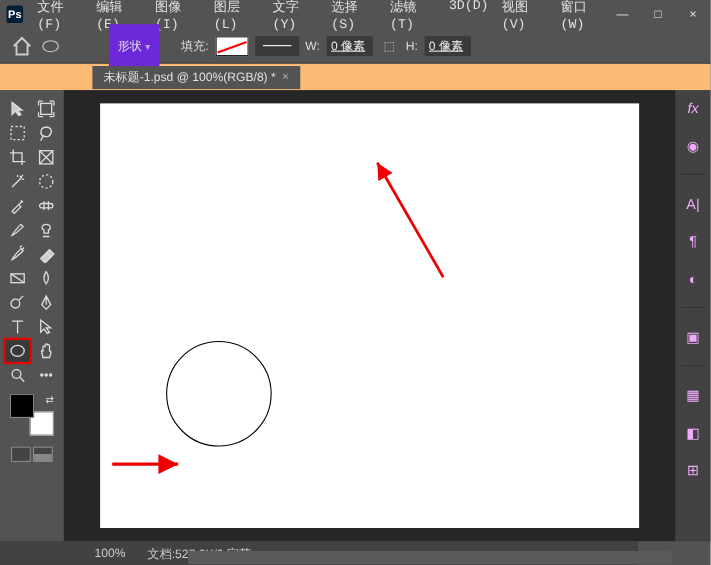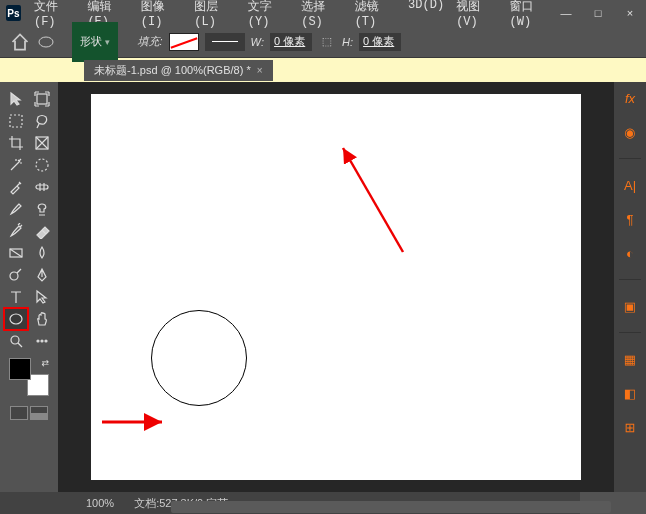--- a/index.html
+++ b/index.html
@@ -9,34 +9,34 @@
   .logo { width: 16px; height: 16px; background: #001e36; color: #fff; font-size: 10px; display: flex; align-items: center; justify-content: center; border-radius: 2px; font-weight: bold; }
   .menubar { display: flex; gap: 2px; margin-left: 8px; }
   .menuitem { padding: 2px 5px; font-size: 12px; cursor: pointer; font-family: Liberation Mono, monospace; }
   .winctrl { margin-left: auto; display: flex; gap: 12px; }
   .winctrl span { width: 20px; text-align: center; font-size: 11px; cursor: pointer; }
   
   .optionsbar { height: 32px; background: #535353; display: flex; align-items: center; padding: 0 10px; gap: 6px; border-bottom: 1px solid #383838; }
   .home-icon { width: 20px; height: 20px; display: flex; align-items: center; justify-content: center; }
   .ellipse-small { width: 20px; height: 20px; display: flex; align-items: center; justify-content: center; }
   .ellipse-small svg { width: 18px; height: 14px; }
-  .dropdown { background: #14532d; padding: 20px 8px; height: 20px; display: flex; align-items: center; font-size: 11px; cursor: pointer; }
+  .dropdown { background: #6d28d9; padding: 20px 8px; height: 20px; display: flex; align-items: center; font-size: 11px; cursor: pointer; margin-left: 27px; }
   .dropdown::after { content: "▾"; margin-left: 3px; font-size: 9px; opacity: .7; }
-  .lbl { font-size: 11px; color: #ddd; font-style: italic; }
+  .lbl { font-size: 11px; color: #ddd; }
   .swatch { width: 30px; height: 18px; background: #fff; position: relative; cursor: pointer; border: 1px solid #222; }
   .swatch.nofill::after { content: ""; position: absolute; left: 0; right: 0; top: 50%; border-top: 2px solid red; transform: rotate(-20deg); }
   .stroke-group { display: flex; align-items: center; gap: 4px; border: 2px solid #e00; padding: 2px 4px; }
   .stroke-swatch { width: 26px; height: 16px; background: #3a3a3a; border: 2px solid #fff; cursor: pointer; }
   .stroke-input { width: 52px; height: 18px; background: #3a3a3a; border: none; color: #eee; font-size: 11px; padding: 0 4px; }
   .stroke-line { width: 40px; height: 18px; background: #3a3a3a; display: flex; align-items: center; justify-content: center; cursor: pointer; }
   .stroke-line::before { content: ""; width: 26px; border-top: 1px solid #fff; }
   .w-input { width: 42px; height: 18px; background: #3a3a3a; border: none; color: #eee; font-size: 11px; padding: 0 4px; text-decoration: underline; }
   .icon-btn { width: 18px; height: 18px; display: flex; align-items: center; justify-content: center; font-size: 11px; cursor: pointer; color: #ccc; }
   
-  .tabbar { height: 24px; background: #fef9c3; display: flex; align-items: center; padding-left: 84px; }
+  .tabbar { height: 24px; background: #fdba74; display: flex; align-items: center; padding-left: 84px; }
   .tab { background: #535353; padding: 3px 10px; font-size: 11px; display: flex; align-items: center; gap: 6px; }
   .tab-close { font-size: 10px; cursor: pointer; opacity: .7; }
   
   .workspace { position: absolute; top: 82px; bottom: 22px; left: 0; right: 0; display: flex; }
   
   .toolbox { width: 58px; background: #535353; padding: 6px 4px; display: flex; flex-direction: column; gap: 0px; }
   .tool-row { display: flex; gap: 2px; }
   .tool { width: 24px; height: 22px; display: flex; align-items: center; justify-content: center; cursor: pointer; position: relative; }
   .tool svg { width: 16px; height: 16px; stroke: #ddd; fill: none; stroke-width: 1.2; }
   .tool.sel { outline: 2px solid #e00; outline-offset: -1px; background: #3a3a3a; }
@@ -50,21 +50,21 @@
   .qm.mask { background: linear-gradient(#444 50%, #888 50%); }
   
   .canvas-wrap { flex: 1; background: #262626; display: flex; align-items: center; justify-content: center; position: relative; }
   .canvas { width: 490px; height: 386px; background: #fff; position: relative; }
   .circ { position: absolute; left: 60px; top: 216px; width: 96px; height: 96px; border: 1px solid #000; border-radius: 50%; }
   
   .anno-arrow1 { position: absolute; left: 275px; top: 60px; pointer-events: none; }
   .anno-arrow2 { position: absolute; left: 38px; top: 330px; pointer-events: none; }
   
   .rightbar { width: 32px; background: #424242; display: flex; flex-direction: column; align-items: center; padding-top: 6px; gap: 14px; }
-  .rb-icon { width: 20px; height: 20px; display: flex; align-items: center; justify-content: center; font-size: 13px; color: #f97316; cursor: pointer; }
+  .rb-icon { width: 20px; height: 20px; display: flex; align-items: center; justify-content: center; font-size: 13px; color: #f0abfc; cursor: pointer; }
   .rb-sep { width: 22px; border-top: 1px solid #333; margin: 2px 0; }
   
   .statusbar { position: absolute; bottom: 0; left: 0; width: 580px; height: 22px; background: #424242; display: flex; align-items: center; padding-left: 86px; gap: 20px; font-size: 11px; color: #ccc; }
   .scroll-thumb { position: absolute; right: 35px; bottom: 1px; width: 440px; height: 12px; background: #5a5a5a; border-radius: 2px; }
 </style>
 </head>
 <body>
 
 <div class="titlebar">
   <div class="logo">Ps</div>

